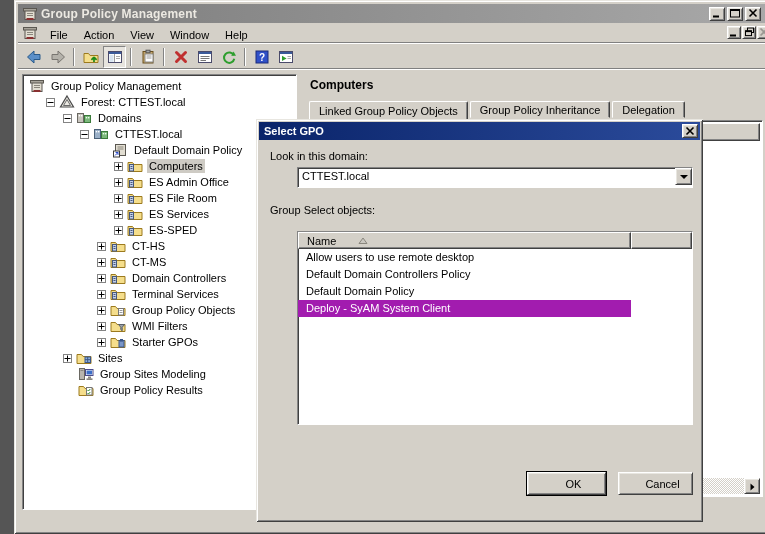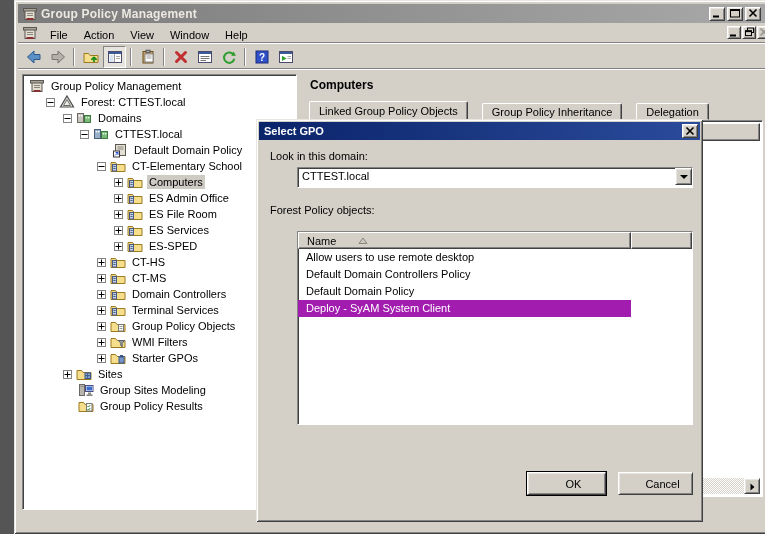--- a/index.html
+++ b/index.html
@@ -49,21 +49,21 @@
   .trow { height:16px; display:flex; align-items:center; font-size:11px; white-space:nowrap; color:#000; }
   .texp { width:9px; height:9px; flex:none; margin-right:4px; background:#fff;
           border:1px solid #848484; display:flex; align-items:center; justify-content:center; }
   .tspace { flex:none; }
   .ticon { width:16px; height:16px; flex:none; margin-right:4px; }
   .tlabel { padding:1px 2px; }
   .tlabel.selected { background:#cecbc4; }
   
   .right-pane { position:absolute; left:285px; top:4px; width:464px; height:436px; }
   .pane-title { position:absolute; left:7px; top:4px; font-size:12px; font-weight:bold; color:#000; }
-  .tabs { position:absolute; left:6px; top:27px; height:19px; display:flex; align-items:flex-end; z-index:2;gap:12px; }
+  .tabs { position:absolute; left:6px; top:27px; height:19px; display:flex; z-index:2; }
   .tab { height:17px; padding:2px 9px 0; font-size:11px; background:#D4D0C8; margin-right:2px;
          border:1px solid; border-color:#fff #404040 #D4D0C8 #fff;
          box-shadow: inset -1px 0 0 #848484; border-radius:2px 2px 0 0; white-space:nowrap; }
   .tab.active { height:19px; padding-top:3px; z-index:3; }
   .content-box { position:absolute; left:4px; top:46px; width:456px; height:377px; }
   .content-header { position:absolute; left:2px; top:2px; right:2px; height:18px; background:#D4D0C8;
                     border:1px solid; border-color:#fff #404040 #404040 #fff;
                     box-shadow: inset -1px -1px 0 #848484; }
   .hscroll { position:absolute; left:2px; right:2px; bottom:2px; height:16px;
              background:#fff;
@@ -335,35 +335,20 @@
           <span class="ticon"><svg xmlns="http://www.w3.org/2000/svg" width="16" height="16" viewBox="0 0 16 16">
               <rect x="3.5" y="2.5" width="10" height="11" fill="#e2ded2" stroke="#5a5750"></rect>
               <line x1="5.5" y1="5" x2="11.5" y2="5" stroke="#8a867c"></line>
               <line x1="5.5" y1="7" x2="11.5" y2="7" stroke="#8a867c"></line>
               <rect x="1.5" y="9" width="6" height="6" fill="#fff" stroke="#3a3a3a"></rect>
               <path d="M3 13.5 L6 10.5 M6 10.5 h-2.4 M6 10.5 v2.4" stroke="#2a4ac8" fill="none"></path>
             </svg></span>
           <span class="tlabel">Default Domain Policy</span>
         </div>
         <div class="trow">
-          <span class="tspace" style="width:74px"></span>
-          <span class="texp">
-            <span><svg width="7" height="7" viewBox="0 0 7 7">
-                <line x1="0.5" y1="3.5" x2="6.5" y2="3.5" stroke="#000"></line>
-              </svg></span>
-          </span>
-          <span class="ticon"><svg xmlns="http://www.w3.org/2000/svg" width="16" height="16" viewBox="0 0 16 16">
-              <path d="M1 4.5 h4.5 l1.6 2 H15 V13.5 H1 Z" fill="#F5DE8C" stroke="#9C7A1E"></path>
-              <rect x="2.5" y="6.5" width="4" height="6.5" fill="#c3d0ea" stroke="#46587c"></rect>
-              <line x1="3.5" y1="8.5" x2="5.5" y2="8.5" stroke="#46587c"></line>
-              <line x1="3.5" y1="10.5" x2="5.5" y2="10.5" stroke="#46587c"></line>
-            </svg></span>
-          <span class="tlabel">CT-Elementary School</span>
-        </div>
-        <div class="trow">
           <span class="tspace" style="width:91px"></span>
           <span class="texp">
             <span><svg width="7" height="7" viewBox="0 0 7 7">
                 <line x1="0.5" y1="3.5" x2="6.5" y2="3.5" stroke="#000"></line>
                 <line x1="3.5" y1="0.5" x2="3.5" y2="6.5" stroke="#000"></line>
               </svg></span>
           </span>
           <span class="ticon"><svg xmlns="http://www.w3.org/2000/svg" width="16" height="16" viewBox="0 0 16 16">
               <path d="M1 4.5 h4.5 l1.6 2 H15 V13.5 H1 Z" fill="#F5DE8C" stroke="#9C7A1E"></path>
               <rect x="2.5" y="6.5" width="4" height="6.5" fill="#c3d0ea" stroke="#46587c"></rect>
@@ -623,21 +608,21 @@
 
       <div class="dlg-label" style="top:31px;">Look in this domain:</div>
 
       <div class="combo sunken">
         <div class="combo-value">CTTEST.local</div>
         <button class="combo-btn raised">
             <span class="arr"></span>
           </button>
       </div>
 
-      <div class="dlg-label" style="top:85px;">Forest Policy objects:</div>
+      <div class="dlg-label" style="top:85px;">Group Select objects:</div>
 
       <div class="gpo-list sunken">
         <div class="lheader">
           <div class="lhcell c-name">
             <span>Name</span>
             <span><svg width="10" height="8" viewBox="0 0 10 8">
                   <polygon points="5,1 9,6.5 1,6.5" fill="#cac7c0" stroke="#8a877e"></polygon>
                 </svg></span>
           </div>
           <div class="lhcell c-rest"></div>

